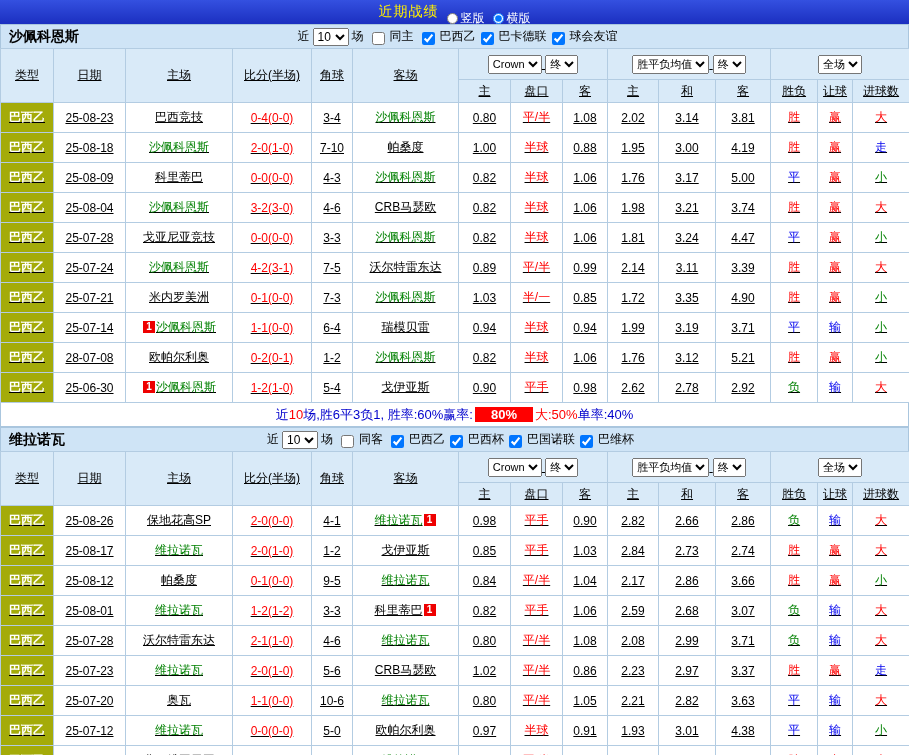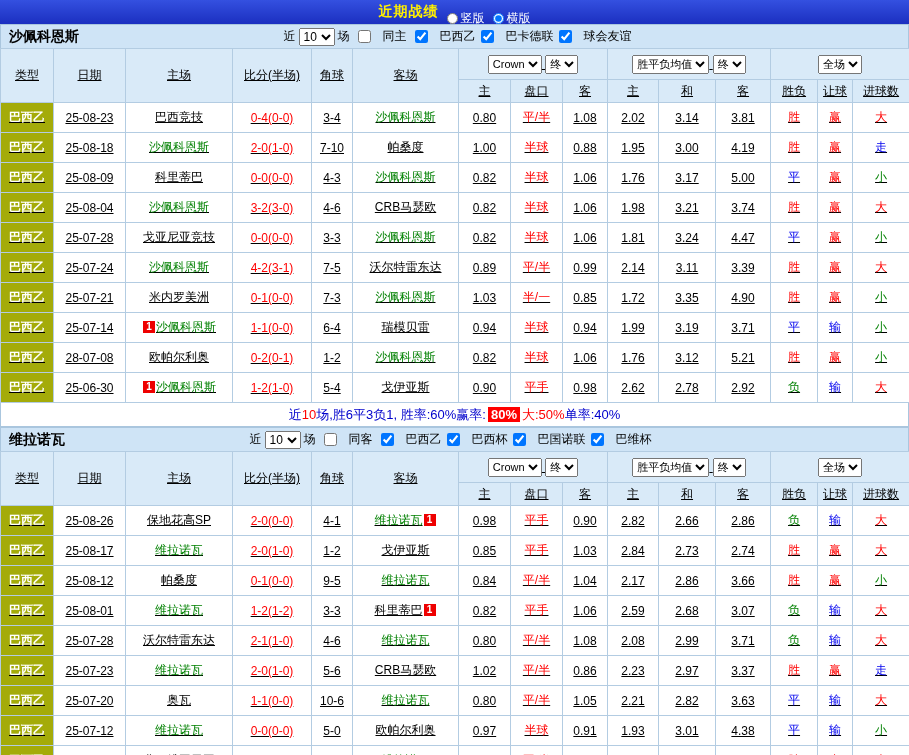--- a/index.html
+++ b/index.html
@@ -1,45 +1,45 @@
 <!DOCTYPE html>
 <html><head>
 <meta charset="utf-8">
 <style>
   html,body{margin:0;padding:0;}
   body{width:909px;height:755px;overflow:hidden;background:#fff;font-family:"Liberation Sans","DejaVu Sans",sans-serif;}
   .topbar{height:24px;background:linear-gradient(180deg,#3450e0 0%,#1b2fc0 100%);display:flex;align-items:center;justify-content:center;gap:8px;}
-  .topbar .title{color:#ffef00;font-weight:bold;font-size:14px;letter-spacing:1px;text-align:right;}
+  .topbar .title{color:#ffef00;font-weight:normal;font-size:14px;letter-spacing:1px;text-align:right;}
   .topbar label{display:inline-flex;align-items:center;gap:3px;color:#fff;font-size:12px;cursor:pointer;margin-top:12px;}
   .topbar input[type=radio]{width:11px;height:11px;margin:0;}
   .secbar{height:23px;background:#cfe4f6;border:1px solid #aac6de;border-bottom:none;display:flex;align-items:center;}
   .secbar .team{font-size:14px;font-weight:bold;color:#000;padding:0 8px;white-space:nowrap;}
   .filters{display:flex;align-items:center;gap:3px;font-size:12px;color:#000;margin:0 auto;transform:translateX(-40px);white-space:nowrap;}
   .filters select{font-size:12px;height:18px;}
-  .filters label{display:inline-flex;align-items:center;gap:11px;cursor:pointer;}
+  .filters label{display:inline-flex;align-items:flex-end;gap:4px;cursor:pointer;}
   .filters input[type=checkbox]{width:13px;height:13px;margin:0 1px 0 5px;}
   table{border-collapse:collapse;table-layout:fixed;width:909px;text-decoration:underline;}
   th,td{border:1px solid #b3cce2;text-align:center;white-space:nowrap;overflow:hidden;padding:0;}
   thead th{background:#d9eaf8;font-size:12px;font-weight:400;color:#000;}
   thead tr:first-child th{height:30px;}
   thead tr:last-child th{height:22px;}
   thead select{font-size:11px;height:19px;max-width:96%;}
   td{height:29px;font-size:12px;color:#000;}
   td.ct{background:#a4ab09;color:#fff;font-weight:bold;}
   .focus{color:#008000;}
   td.score{color:#ff0000;margin-top:21px;}
   td.hc{color:#ff0000;}
   .c-red{color:#ff0000;}
   .c-blue{color:#0000ee;}
   .c-green{color:#008000;}
   .badge{display:inline-block;background:#ee0000;color:#fff;width:12px;height:12px;line-height:12px;font-size:10px;font-weight:bold;text-align:center;margin:0 1px;vertical-align:1px;}
   .summary{height:23px;border:1px solid #aac6de;border-top:none;background:#fff;display:flex;align-items:center;justify-content:center;font-size:13px;}
   .summary .blue{color:#0000cc;}
   .summary .red{color:#ff0000;}
-  .summary .hl{background:#ff0000;color:#fff;font-weight:bold;padding:0 3px;margin:0 2px;}
+  .summary .hl{background:#ff0000;color:#fff;font-weight:bold;padding:0 16px;margin:0 2px;}
 </style>
 </head>
 <body>
 
 <div class="topbar">
   <span class="title">近期战绩</span>
   <label>
     <input type="radio" name="layout" style="">
     <span>竖版</span>
   </label>

